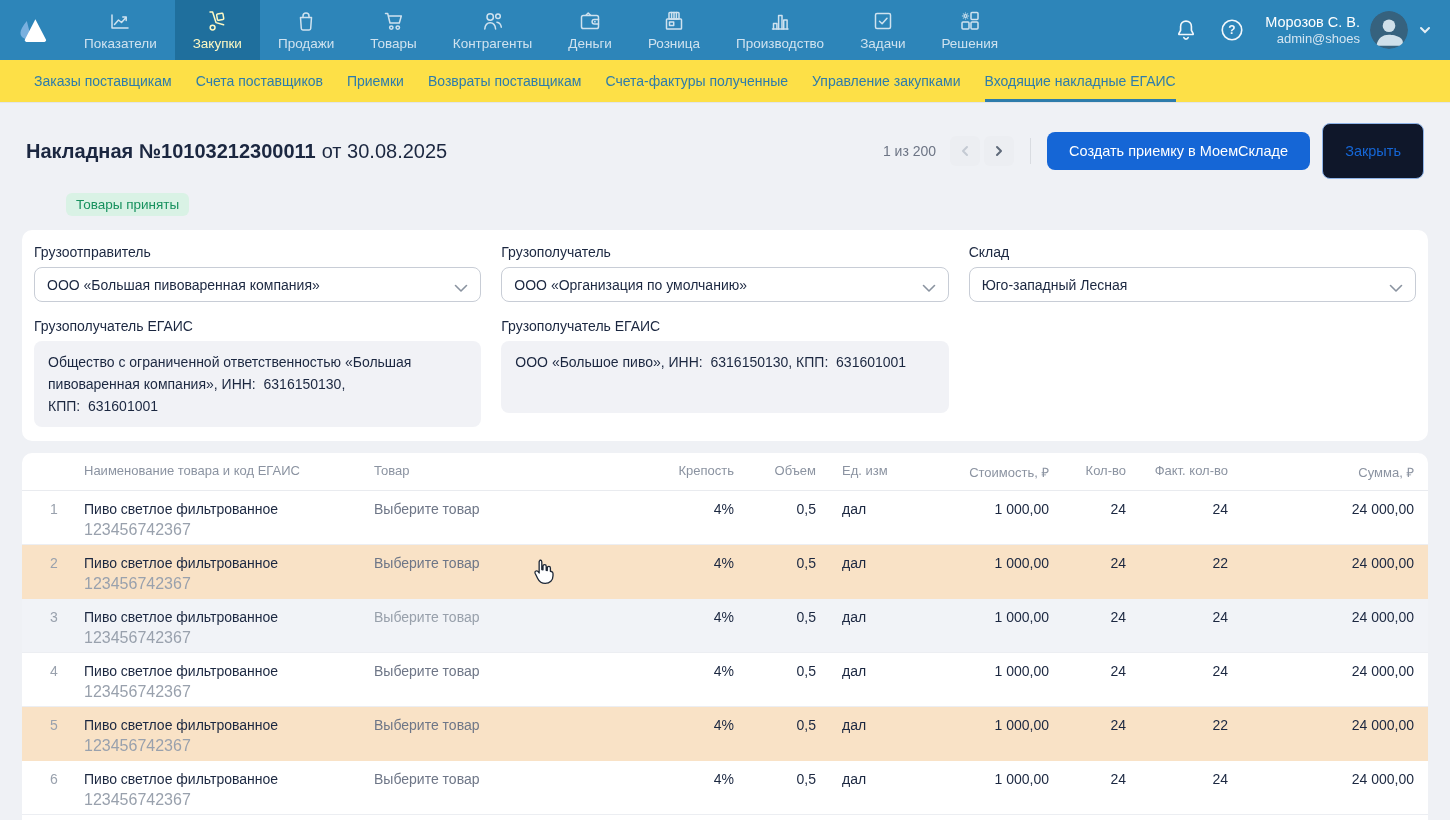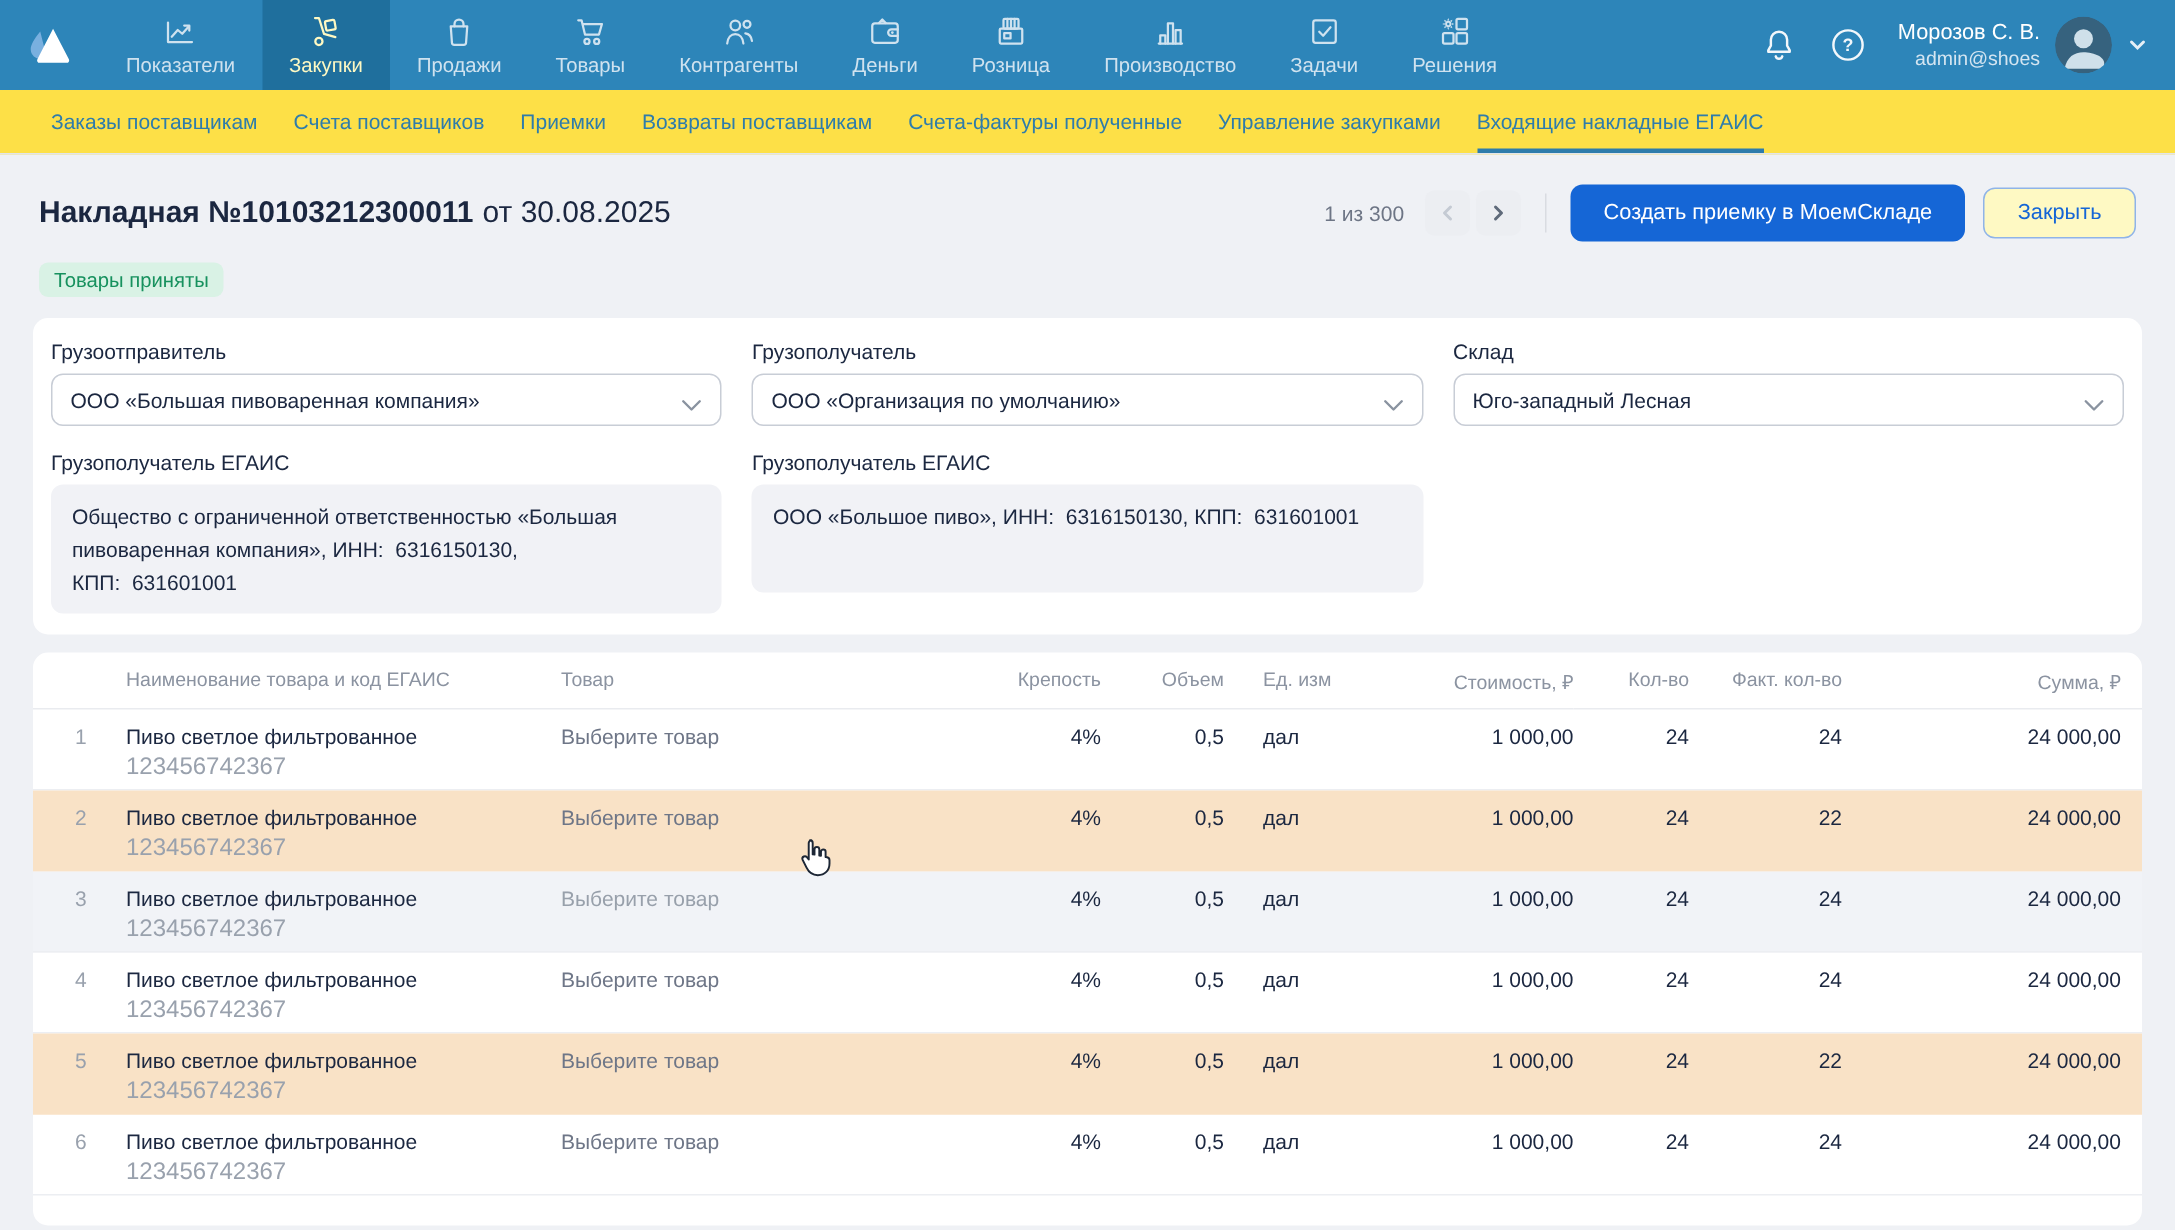--- a/index.html
+++ b/index.html
@@ -40,24 +40,24 @@
   .doc-title .title-suffix { font-weight:400; margin-left:6px;margin-top:15px; }
   .title-controls { margin-left:auto; display:flex; align-items:center; }
   .pagination-label { font-size:14px; color:var(--text_gray,#6d7585); margin-right:10px; }
   .page-btn { width:30px; height:30px; border-radius:6px; background:#eceef2; border:none; display:flex; align-items:center; justify-content:center; cursor:pointer; margin-left:4px; }
   .page-btn svg { width:12px; height:12px; fill:none; stroke-width:2; stroke-linecap:round; stroke-linejoin:round; }
   .page-btn.prev svg { stroke:#c4cad3; }
   .page-btn.next svg { stroke:#5f6a7a; }
   .vdivider { width:1px; height:26px; background:#d9dce1; margin:0 16px; }
   .btn-primary { height:38px; padding:0 22px; border:none; border-radius:8px; background:var(--primary_button,#1566d6);
                  color:#fff; font-size:14.5px; font-family:inherit; cursor:pointer; }
-  .btn-outline { height:34px; padding:0 22px; margin-left:12px; border:1px solid #8fb4e8; border-radius:8px; background:#fef9c3;
+  .btn-outline { height:56px; padding:0 22px; margin-left:12px; border:1px solid #8fb4e8; border-radius:8px; background:#0f172a;
                  color:var(--primary_button,#1566d6); font-size:14.5px; font-family:inherit; cursor:pointer; }
   .status-row { display:flex; align-items:center; gap:12px; margin-top:14px; }
-  .badge { background:var(--badge_bg,#d9f2e5); color:var(--badge_text,#17915e); font-size:13.5px; padding:4px 10px; border-radius:6px; }
+  .badge { background:var(--badge_bg,#d9f2e5); color:var(--badge_text,#17915e); font-size:13.5px; padding:4px 10px; border-radius:6px;margin-left:40px; }
   .status-text { font-size:14px; color:var(--text_gray,#6d7585); }
 
   
   .card { background:#ffffff; border-radius:10px; margin:0 22px; }
   .form-card { padding:14px 12px 14px; }
   .form-grid { display:grid; grid-template-columns:1fr 1fr 1fr; column-gap:20px; row-gap:16px; }
   .field-label { font-size:14px; margin-bottom:7px; }
   .select { height:35px; border:1px solid #c8cdd6; border-radius:8px; background:#fff; display:flex; align-items:center;
             padding:0 12px; font-size:14px; cursor:pointer; }
   .select .select-value { flex:1; white-space:nowrap; overflow:hidden; text-overflow:ellipsis; }
@@ -258,21 +258,21 @@
     <div class="tab">Управление закупками</div>
     <div class="tab active">Входящие накладные ЕГАИС</div>
   </div>
 
   <div class="doc-header">
     <div class="title-row">
       <div class="doc-title">
         <span>Накладная №10103212300011</span><span class="title-suffix">от 30.08.2025</span>
       </div>
       <div class="title-controls">
-        <span class="pagination-label">1 из 300</span>
+        <span class="pagination-label">1 из 200</span>
         <button class="page-btn prev">
           <svg viewBox="0 0 12 12">
               <path d="M8 2 4 6l4 4"></path>
             </svg>
         </button>
         <button class="page-btn next">
           <svg viewBox="0 0 12 12">
               <path d="M4 2l4 4-4 4"></path>
             </svg>
         </button>

